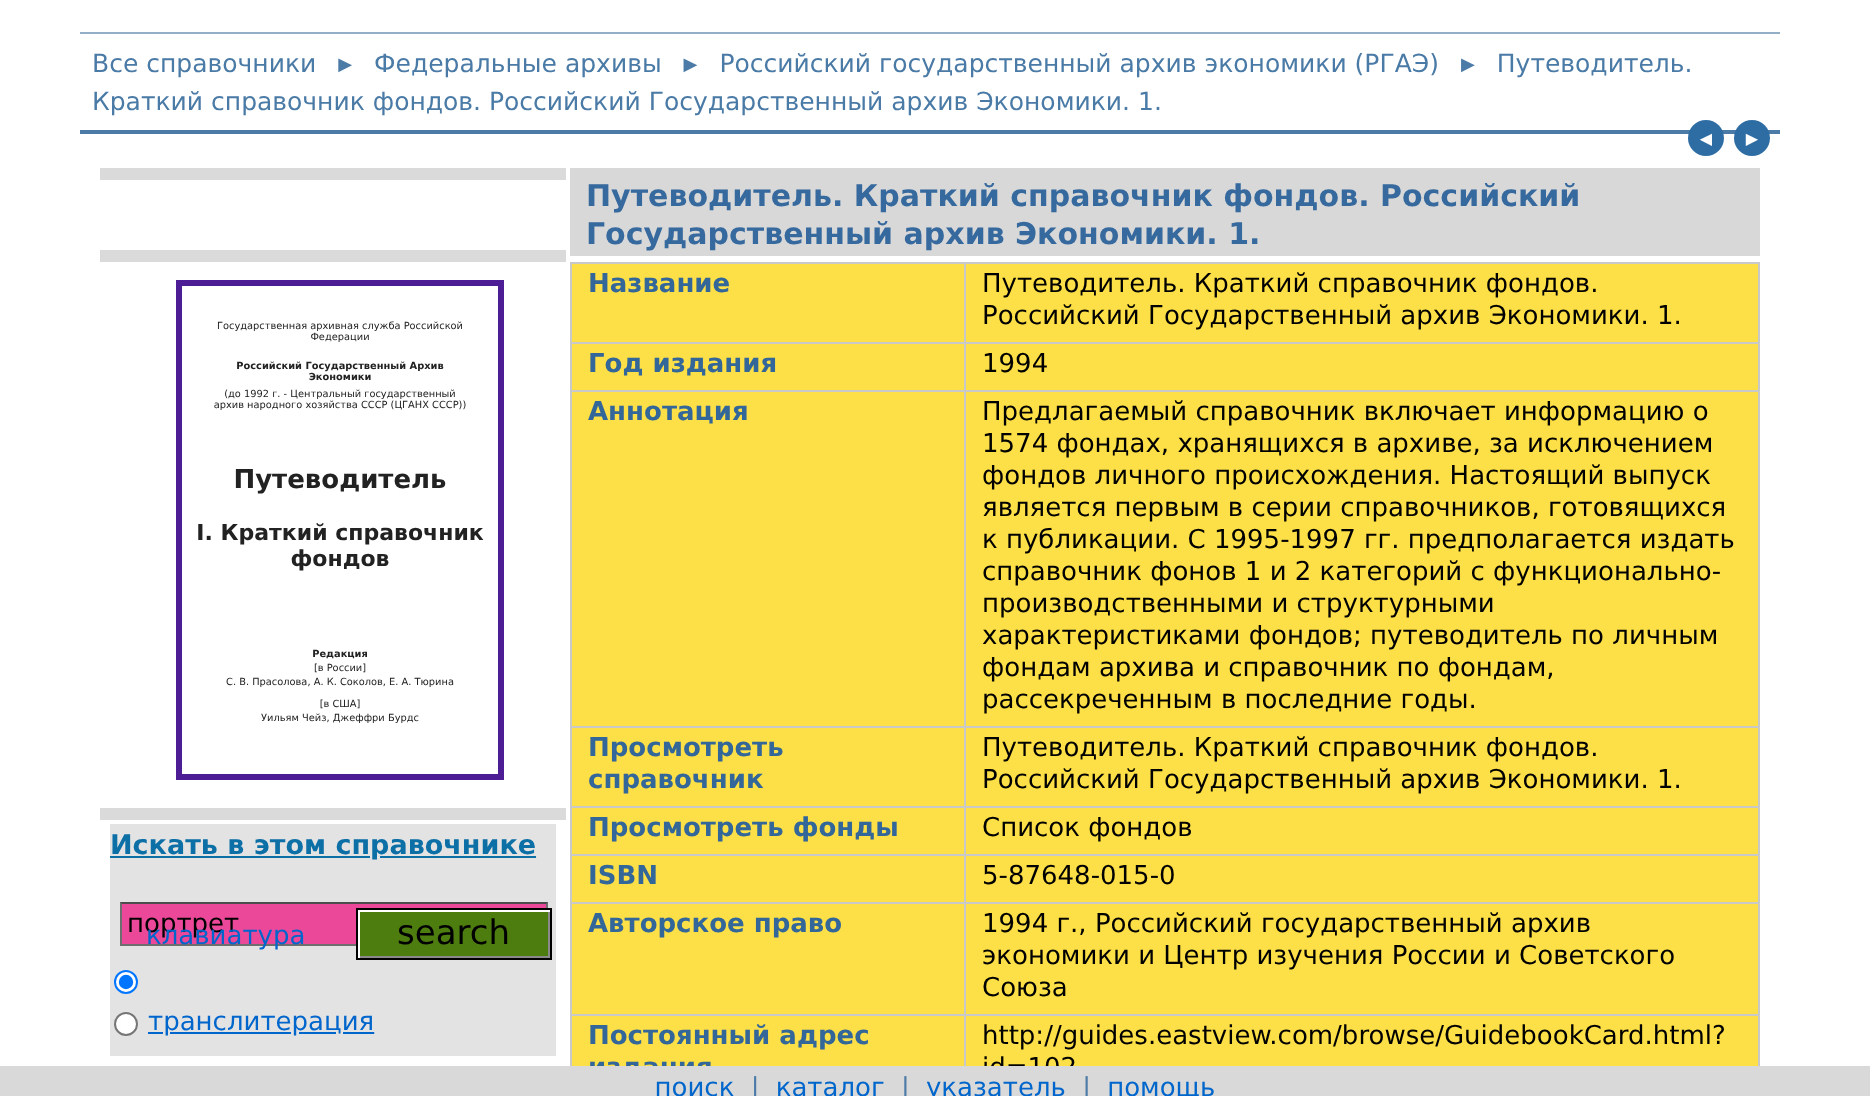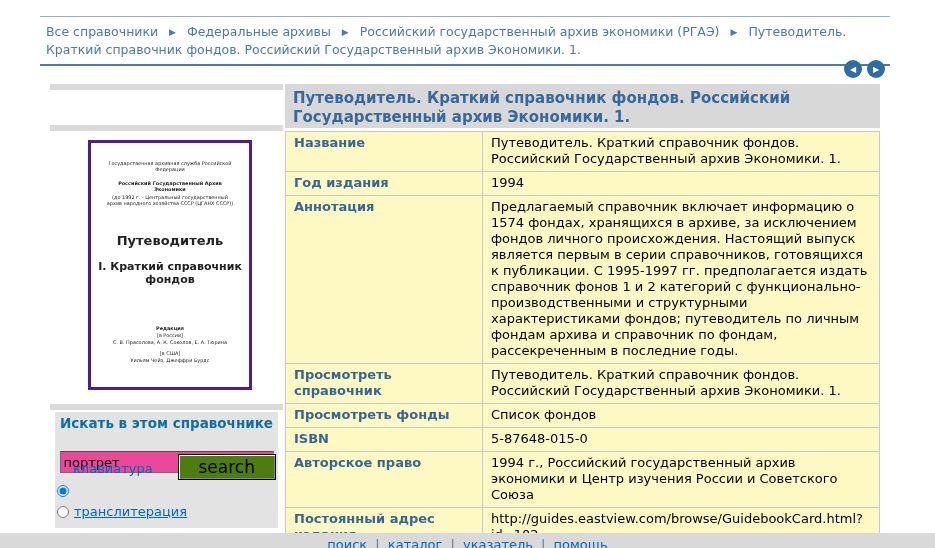--- a/index.html
+++ b/index.html
@@ -44,22 +44,22 @@
   .cv-title1{margin-top:26px;}
   .cv-title2{margin-top:12px;}
   .cv-edition{margin-top:38px;}
   .cv-isbn{margin-top:26px;}
   
   .search-panel{
     position:absolute;left:55px;top:412px;width:223px;height:116px;
     background:#e3e3e3;
   }
   .search-heading{
-    text-align:center;font-weight:bold;font-size:13.5px;color:#0c6fa6;
-    padding-top:3px;
+    text-align:left;font-weight:bold;font-size:13.5px;color:#0c6fa6;
+    text-decoration:underline;padding-top:3px;
   }
   .search-input{
     display:block;margin:20px auto 0;width:206px;height:16px;
     border:1px solid #6e6e6e;border-top-color:#4c4c4c;background:#ec4899;
     font-family:"DejaVu Sans",sans-serif;font-size:13px;padding:2px 3px;
   }
   .keyboard-link{
     position:absolute;left:18px;top:49px;color:#0066cc;font-size:13px;
     cursor:pointer;text-decoration:none;
   }
@@ -80,21 +80,21 @@
     position:absolute;left:285px;top:84px;width:579px;height:34px;
     background:#d8d8d8;color:#36699e;font-size:15px;font-weight:bold;
     line-height:19px;padding:5px 8px;
   }
   .detail-table{
     position:absolute;left:285px;top:131px;width:595px;
     border-collapse:collapse;font-size:13px;
   }
   .detail-table td{
     border:1px solid #c9c9c9;vertical-align:top;
-    padding:3px 8px 4px;line-height:16px;background:#fef9c3;
+    padding:3px 8px 4px;line-height:16px;background:#fde047;
   }
   td.row-label{width:180px;color:#336699;font-weight:bold;}
   td.row-value{color:#000;}
   .value-link{color:#0066cc;cursor:pointer;}
   
   .footer-bar{
     position:absolute;left:0;top:533px;width:935px;height:20px;
     background:#d9d9d9;text-align:center;font-size:13px;padding-top:4px;
   }
   .footer-link{color:#0066cc;text-decoration:underline;cursor:pointer;}

